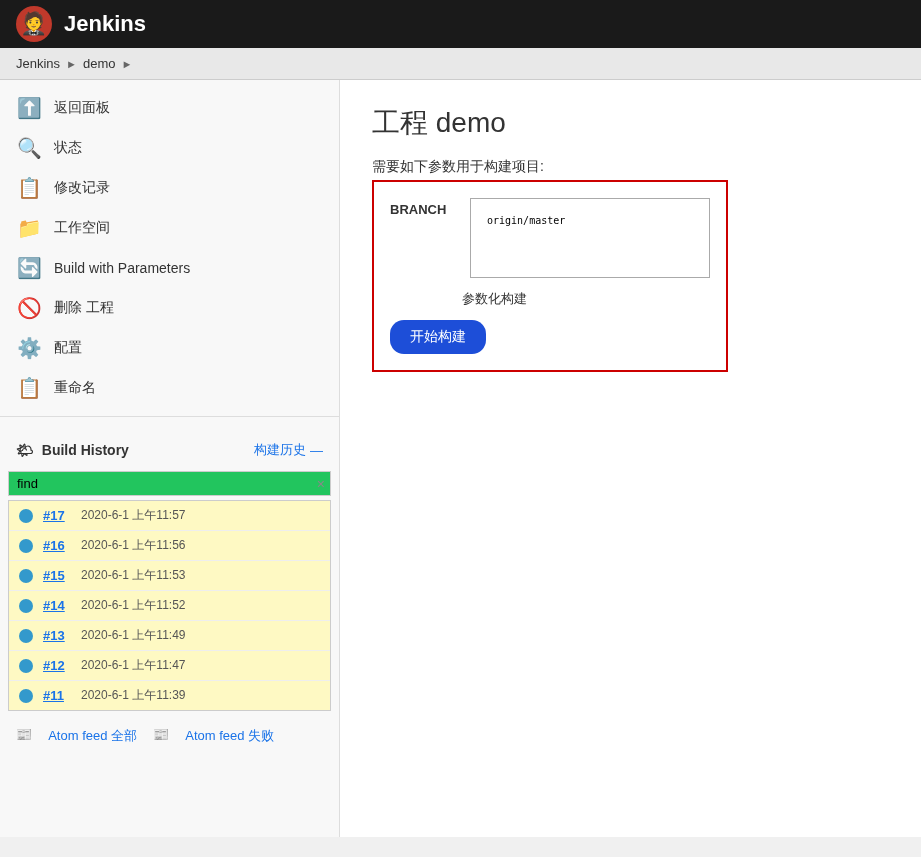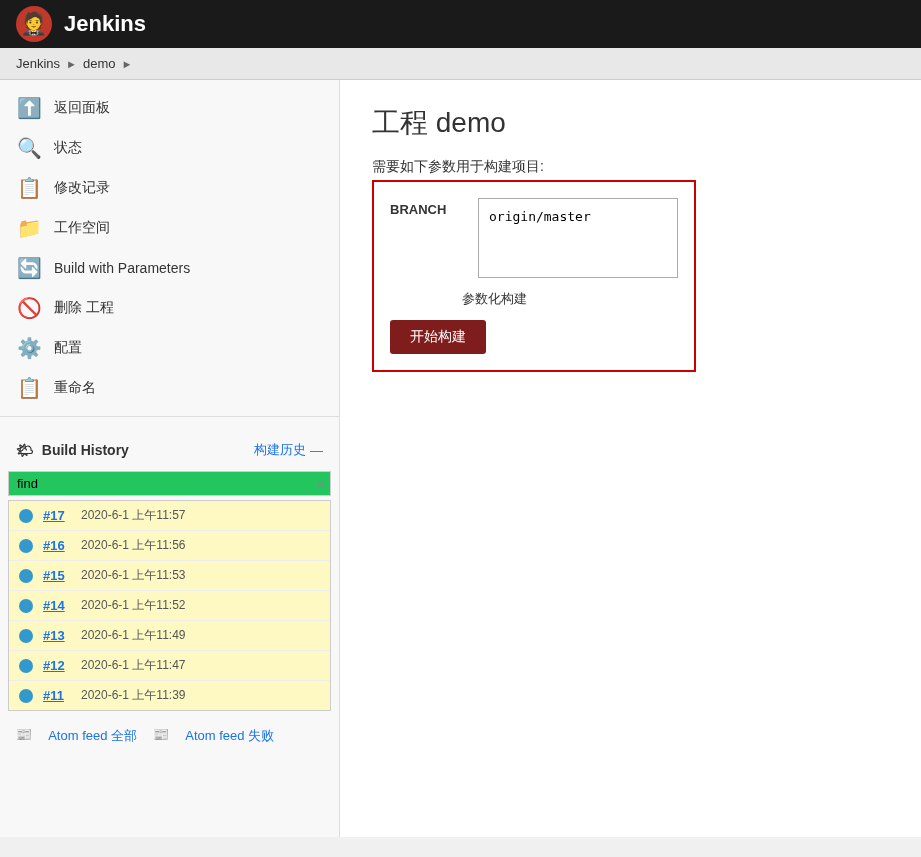--- a/index.html
+++ b/index.html
@@ -155,53 +155,53 @@
     
     .build-form-box {
       border: 2px solid #cc0000;
       padding: 16px;
       display: inline-block;
       min-width: 300px;
     }
     .param-row {
       display: flex;
       align-items: flex-start;
-      gap: 28px;
+      gap: 20px;
       margin-bottom: 12px;
     }
     .param-name {
       font-weight: bold;
       font-size: 13px;
       padding-top: 4px;
       min-width: 60px;
     }
     .param-textarea {
-      width: 200px;
+      width: 240px;
       height: 80px;
       border: 1px solid #aaa;
-      padding: 10px;
-      font-size: 13px;
+      padding: 16px;
+      font-size: 10px;
       font-family: monospace;
       resize: none;
       outline: none;
     }
     .param-hint {
       font-size: 13px;
       color: #333;
       margin-bottom: 12px;
       margin-left: 72px;
     }
     .build-btn {
-      background: #7f1d1d;
+      background: #1d4ed8;
       color: white;
       border: none;
       padding: 8px 20px;
       font-size: 14px;
       cursor: pointer;
-      border-radius: 3px;
+      border-radius: 14px;
     }
 
     .divider {
       border: none;
       border-top: 1px solid #ddd;
       margin: 8px 0;
     }
   </style>
 </head>
 <body>

